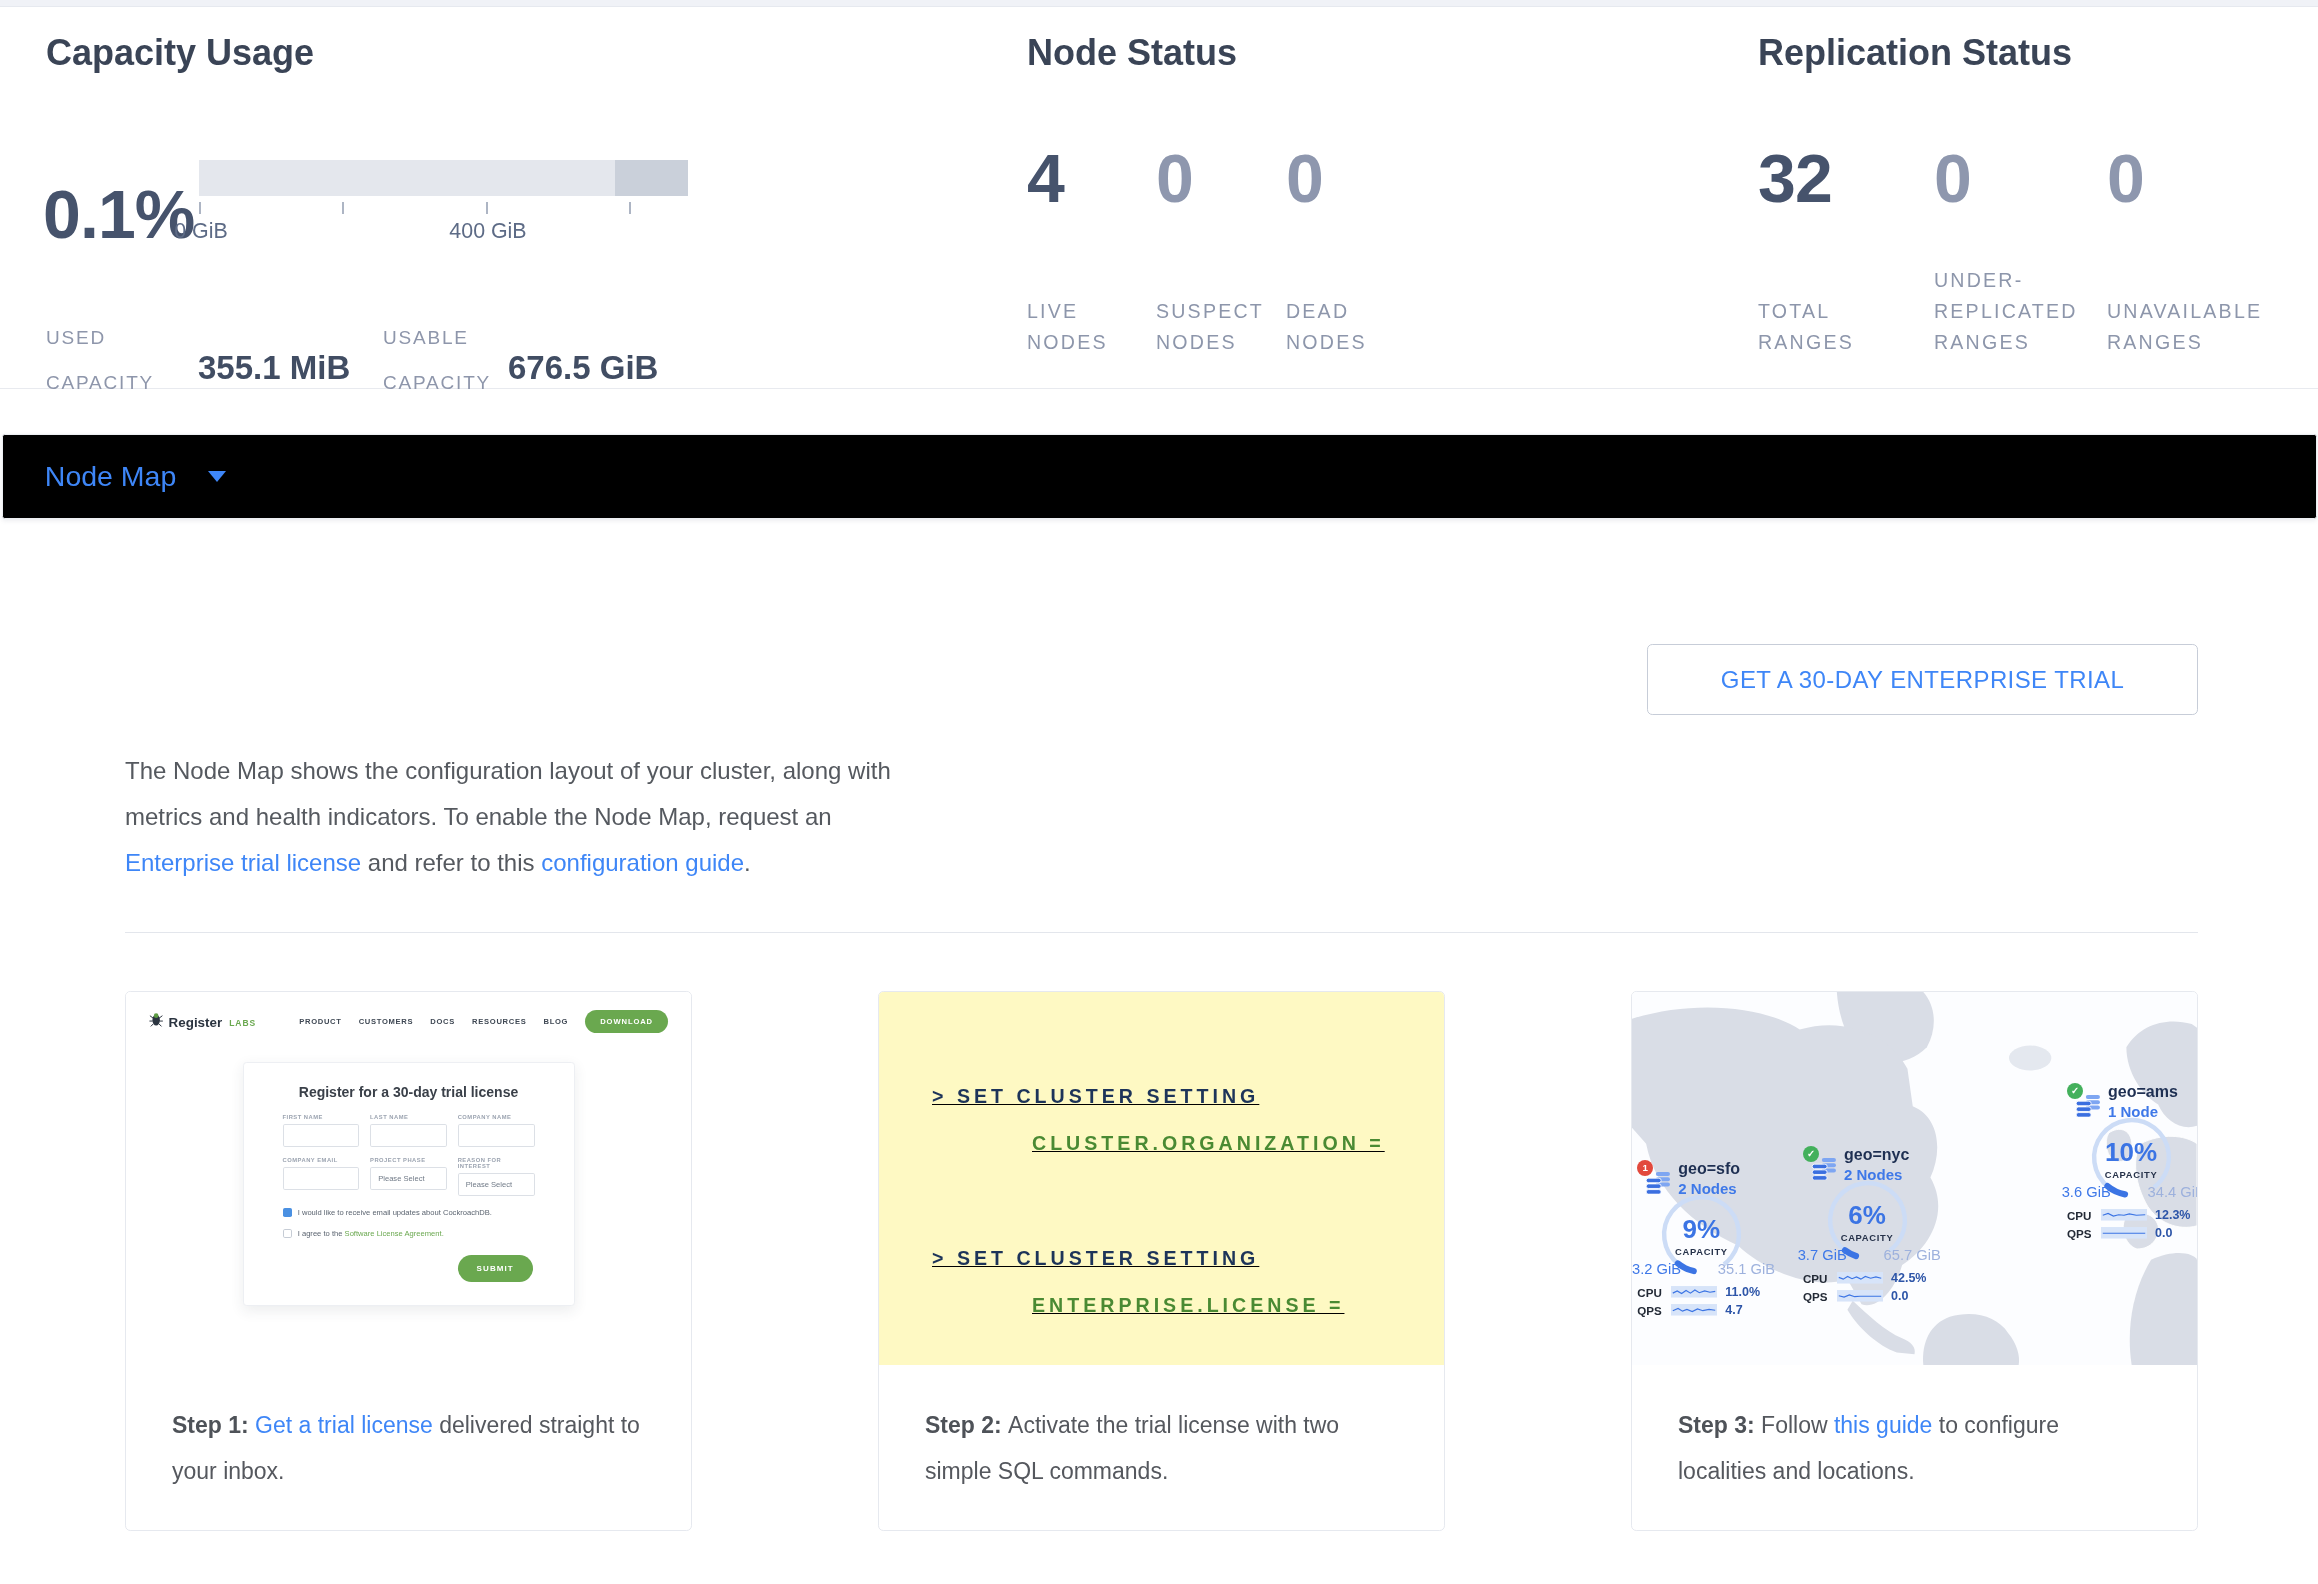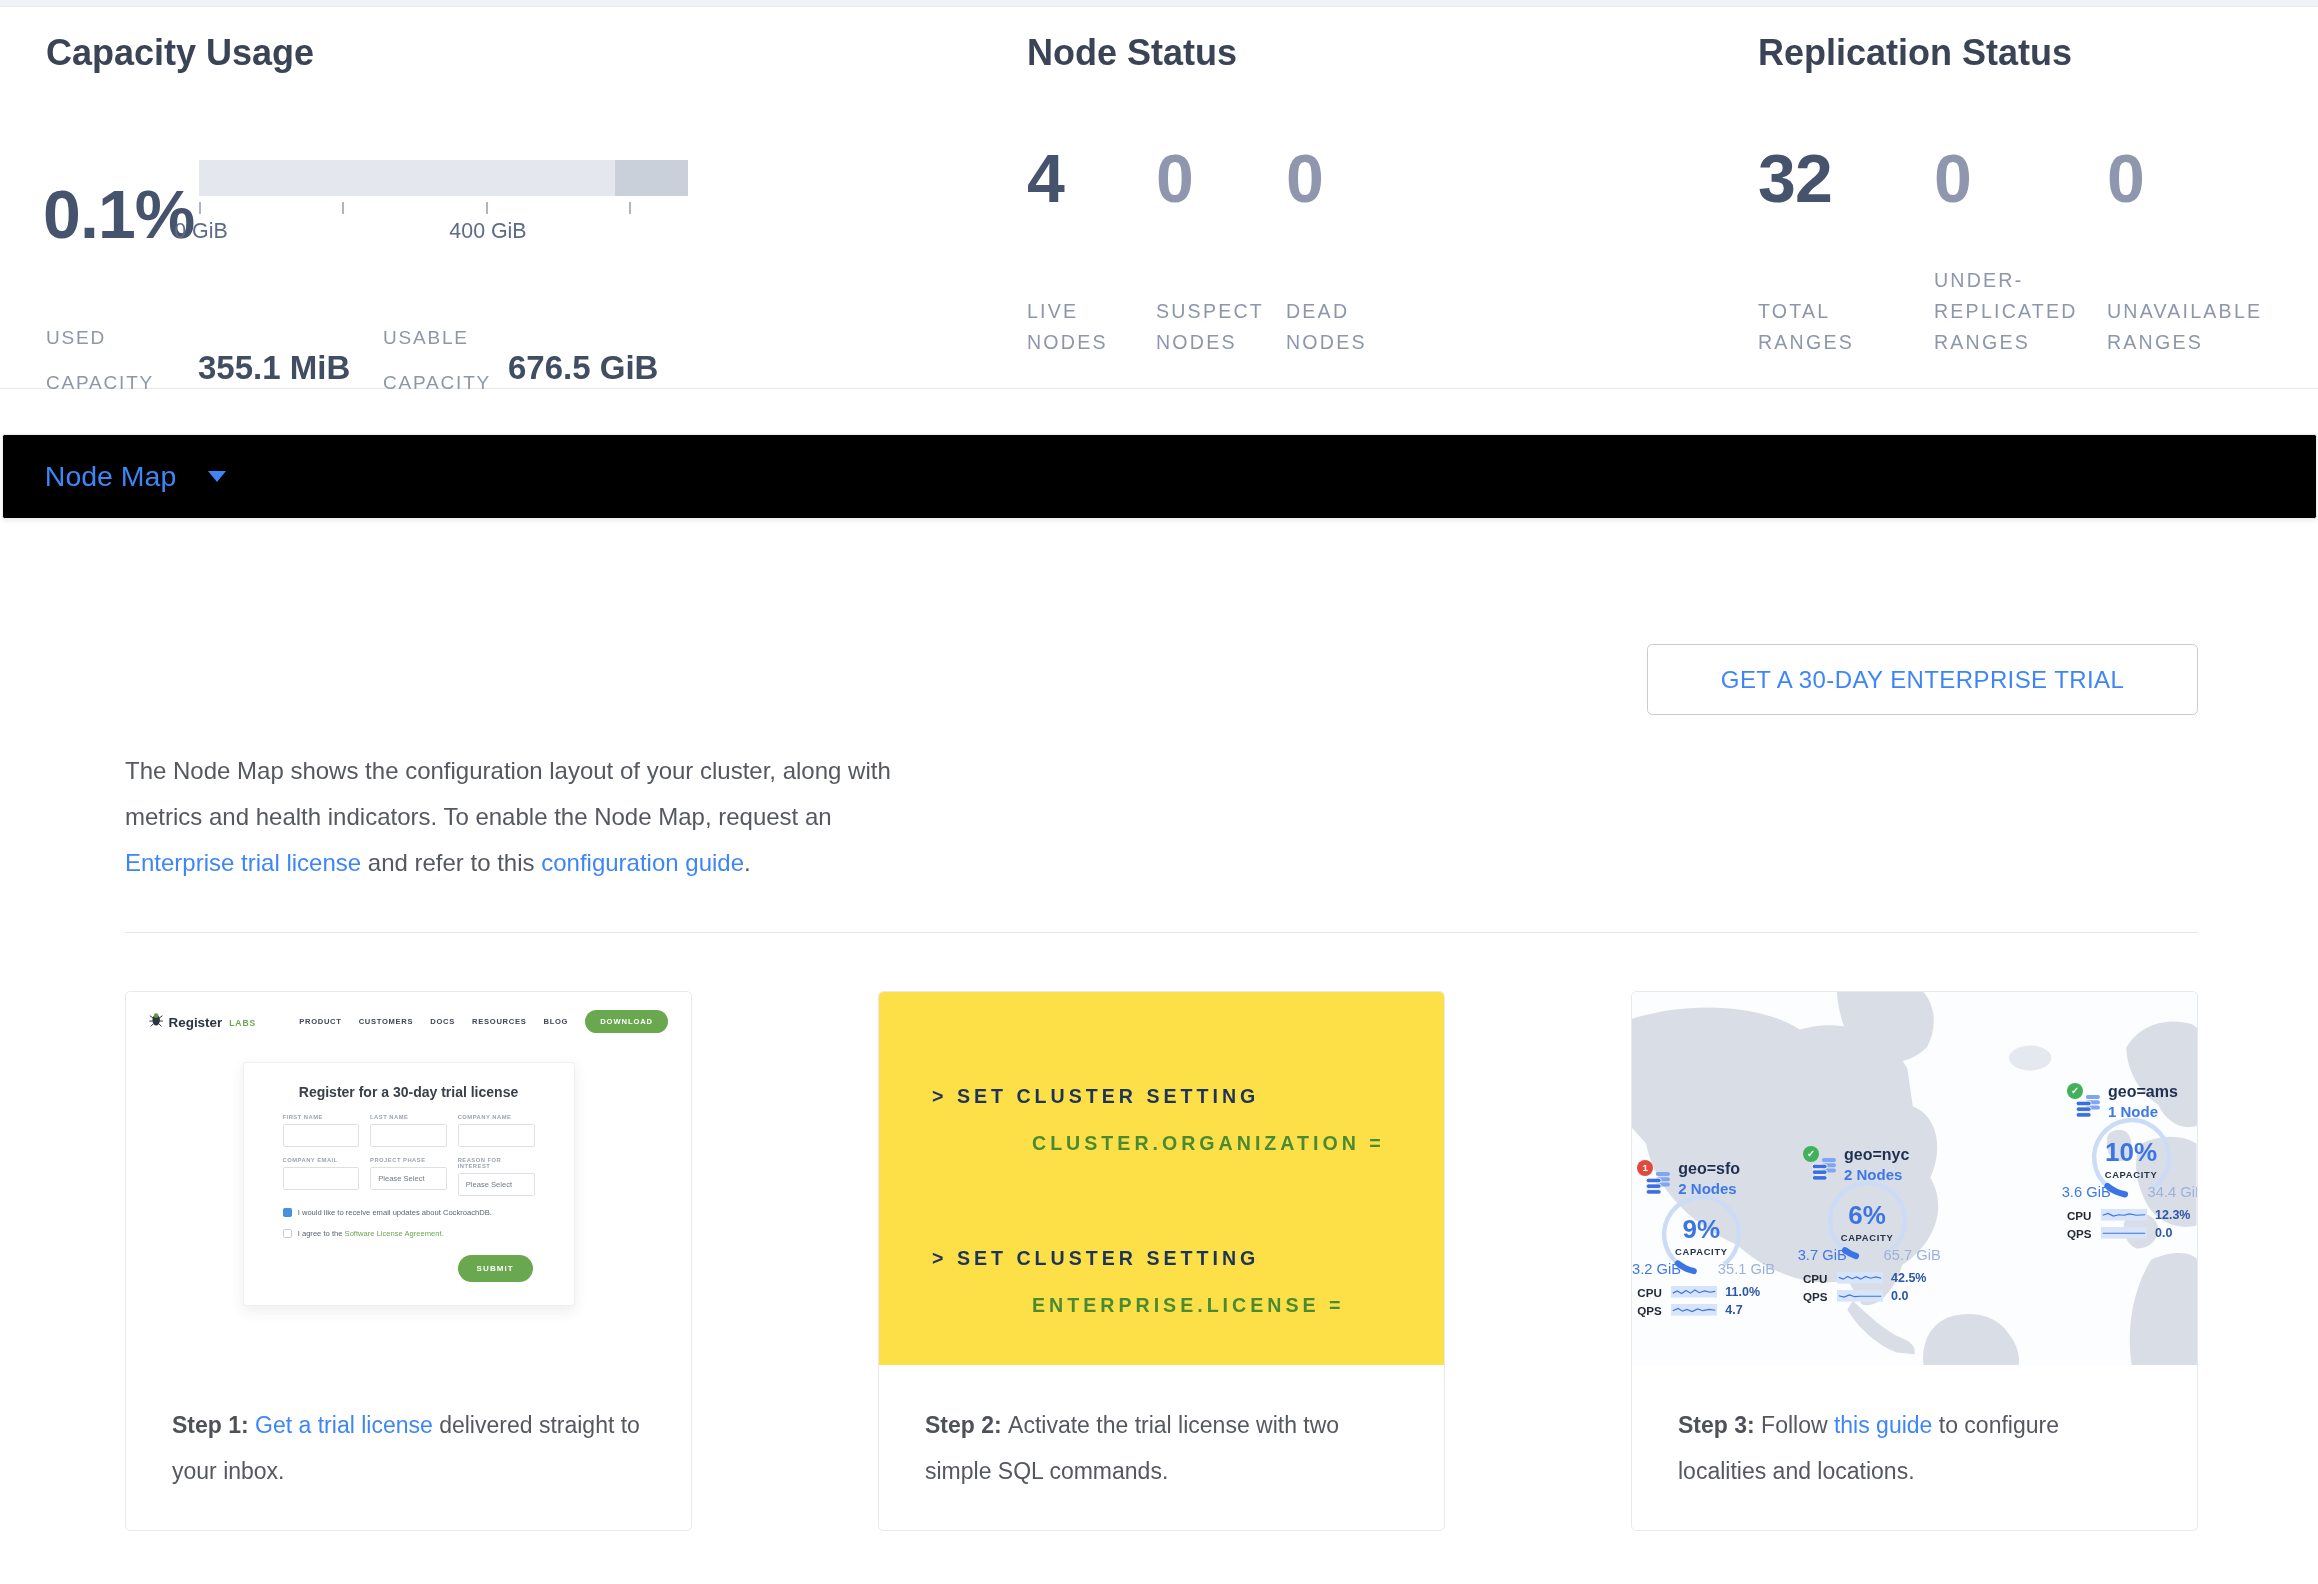--- a/index.html
+++ b/index.html
@@ -73,21 +73,21 @@
   .ms-input{height:21.4px;border:0.9px solid #dce0e6;border-radius:1.8px;background:#fff;}
   .ms-select{height:21.4px;border:0.9px solid #dce0e6;border-radius:1.8px;background:#fff;display:flex;align-items:center;padding:0 7.1px;font-size:7.6px;color:#707a87;}
   .ms-check{display:flex;align-items:flex-start;gap:6.2px;margin-top:11.6px;font-size:7.6px;color:#5b6470;line-height:9.8px;}
   .ms-box{width:9px;height:9px;border-radius:1.8px;flex:none;}
   .ms-box.checked{background:#4a90e2;}
   .ms-box.unchecked{border:0.9px solid #c6ccd5;background:#fff;box-sizing:border-box;}
   .green-link{color:#6aa84f;}
   .ms-submit{margin:16px 1.8px 0 auto;width:75px;height:27px;border-radius:13.4px;background:#6aa84f;color:#fff;display:flex;align-items:center;justify-content:center;font-size:8px;font-weight:700;letter-spacing:1.1px;}
 
   
-  .code-block{width:100%;height:373px;background:#fde047;padding:93px 0 0 53px;box-sizing:border-box;}
+  .code-block{width:100%;height:373px;background:#fef9c3;padding:93px 0 0 53px;box-sizing:border-box;text-decoration:underline;}
   .code-line{font-size:19.6px;font-weight:700;letter-spacing:4px;color:#1d3459;line-height:22px;}
   .code-arg{font-size:19.6px;font-weight:700;letter-spacing:4px;color:#4a8a33;line-height:22px;margin:25px 0 0 100px;}
   .group2{margin-top:93px;}
 
   
   .map-area{position:relative;width:100%;height:373px;background:#fcfdff;}
   .world{position:absolute;left:0;top:0;width:100%;height:100%;}
   .map-node{position:absolute;width:134px;height:162px;}
   .mn-sfo{left:5.3px;top:166px;}
   .mn-nyc{left:171px;top:152px;}

